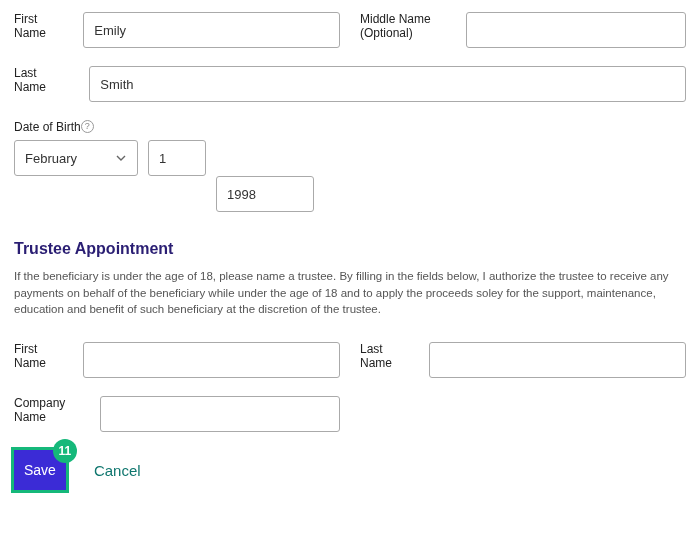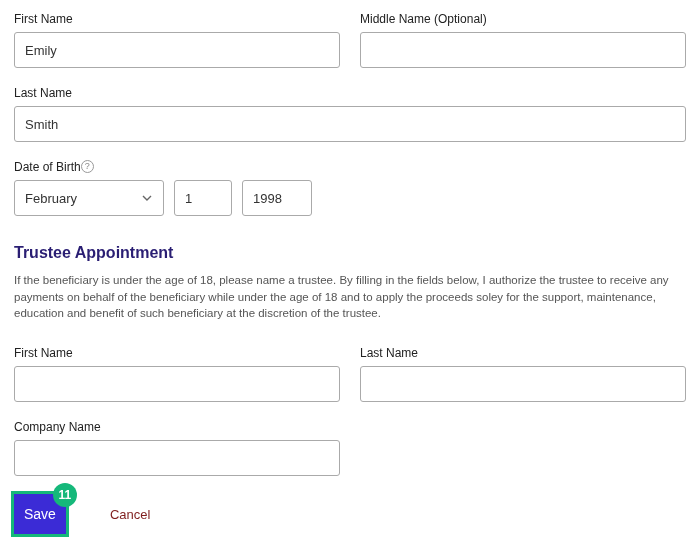--- a/index.html
+++ b/index.html
@@ -11,21 +11,22 @@
     color: #222;
   }
   .row {
     display: flex;
     gap: 20px;
     margin-bottom: 18px;
   }
   .field {
     flex: 1;
     display: flex;
-    flex-direction: column;
+    flex-direction: row;
+    gap: 24px;
   }
   .label {
     font-size: 12px;
     color: #222;
     margin-bottom: 6px;
   }
   .input {
     border: 1px solid #aaa;
     border-radius: 3px;
     height: 36px;
@@ -34,27 +35,28 @@
     color: #333;
     background: #fff;
     width: 100%;
   }
   .dob-group {
     display: flex;
     gap: 10px;
   }
   .dob-month {
     position: relative;
-    width: 150px;
+    width: 124px;
   }
   .dob-day {
     width: 58px;
   }
   .dob-year {
-    width: 70px;
+    width: 98px;
+    margin-top: 36px;
   }
   .select-box {
     border: 1px solid #aaa;
     border-radius: 3px;
     height: 36px;
     padding: 0 28px 0 10px;
     font-size: 13px;
     color: #333;
     background: #fff;
     display: flex;
@@ -134,24 +136,23 @@
     font-weight: 700;
     width: 24px;
     height: 24px;
     border-radius: 50%;
     display: flex;
     align-items: center;
     justify-content: center;
     z-index: 2;
   }
   .cancel-link {
-    font-size: 13px;
-    color: #7f1d1d;
+    font-size: 15px;
+    color: #0f766e;
     cursor: pointer;
-    margin-left: 16px;
   }
 </style>
 </head>
 <body>
 
 <div class="row">
   <div class="field">
     <div class="label">First Name</div>
     <input class="input" value="Emily" style="">
   </div>

